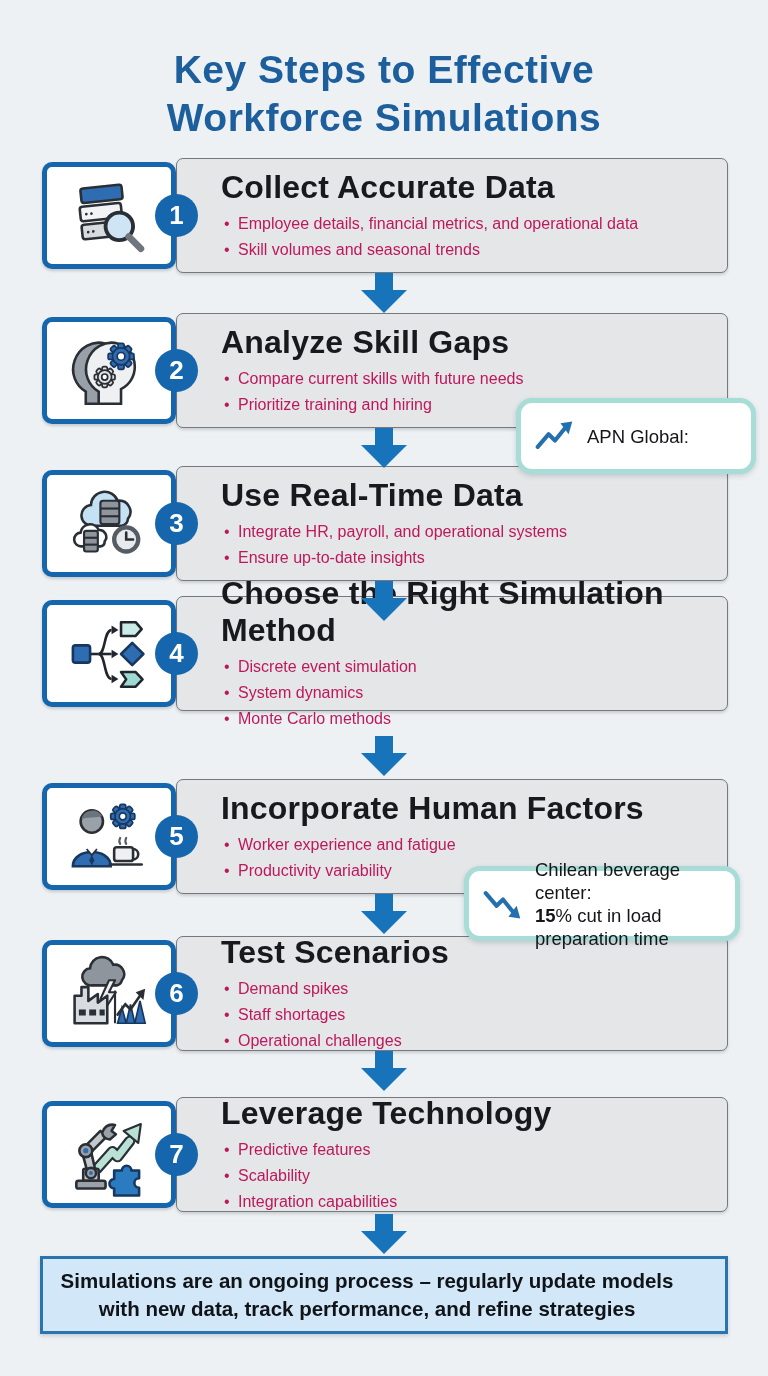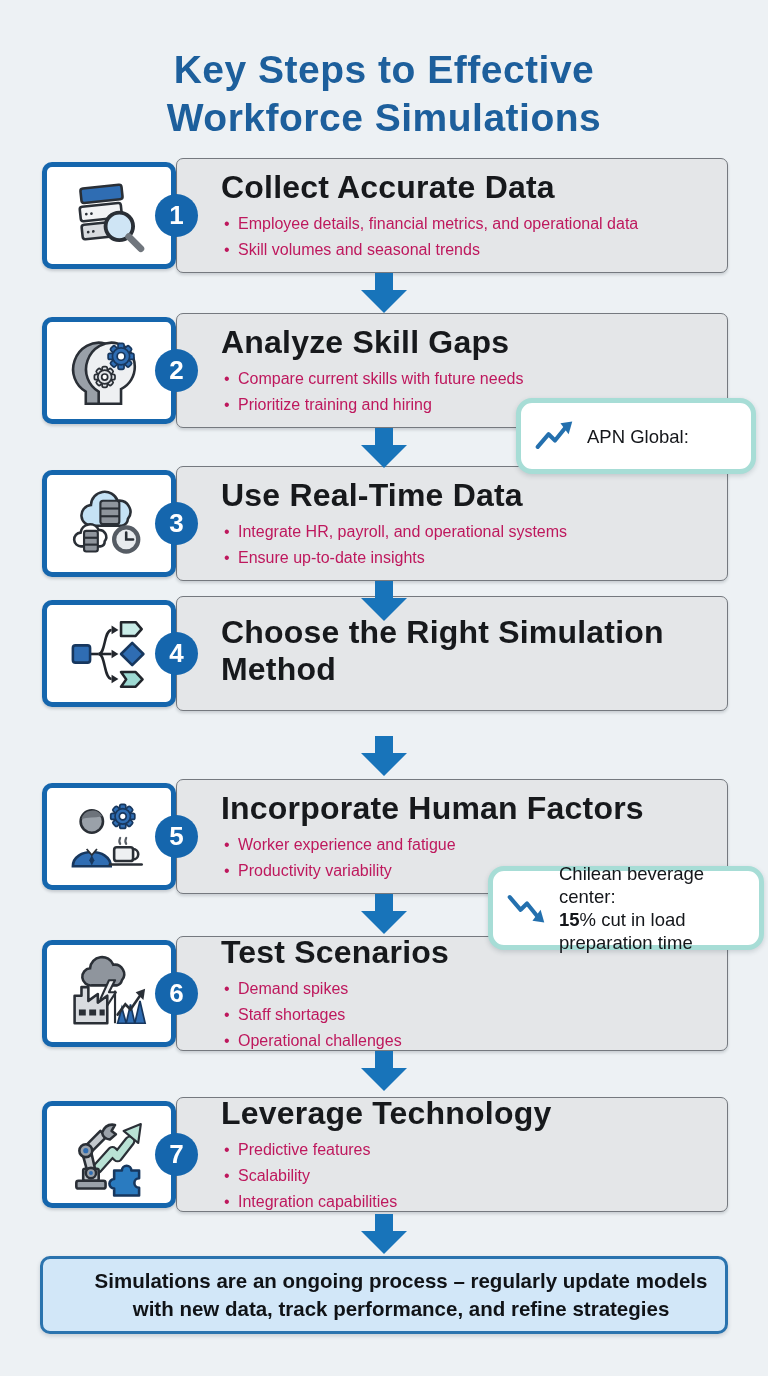--- a/index.html
+++ b/index.html
@@ -37,29 +37,29 @@
     display:flex;align-items:center;justify-content:center;z-index:3;
   }
   .arrow{position:absolute;left:361px;width:46px;height:40px;z-index:1;}
   
   .callout{
     position:absolute;background:#fff;border:5px solid #a7ddd6;border-radius:16px;
     box-sizing:border-box;display:flex;align-items:center;gap:12px;padding:8px 14px;
     z-index:6;box-shadow:0 2px 5px rgba(40,60,70,.18);
   }
   #callout-1{left:516px;top:398px;width:240px;height:76px;}
-  #callout-2{left:488px;top:866px;width:276px;height:84px;}
+  #callout-2{left:464px;top:866px;width:276px;height:75px;}
   .callout svg{width:40px;height:34px;flex:none;}
   .callout-text{font-size:18.5px;line-height:23px;color:#14161a;}
   .callout-text b{font-weight:700;}
   
   .footer{
     position:absolute;left:40px;top:1256px;width:688px;height:78px;box-sizing:border-box;
-    background:#d2e7f8;border:3px solid #2a73ae;border-radius:10px;
-    display:flex;align-items:center;justify-content:flex-end;
+    background:#d2e7f8;border:3px solid #2a73ae;border-radius:0;
+    display:flex;align-items:center;justify-content:flex-start;
     box-shadow:0 2px 4px rgba(40,60,80,.2);
   }
   .footer p{margin:0;text-align:center;font-size:20.5px;font-weight:700;color:#101317;line-height:1.35;max-width:648px;}
 </style>
 </head>
 <body>
 
 <div id="canvas">
 
   <h1 class="title"><span>Key Steps to Effective</span><br><span>Workforce Simulations</span></h1>
@@ -167,20 +167,25 @@
     </div>
     <div class="badge">3</div>
   </section>
   <svg class="arrow" style="top:581px" viewBox="0 0 46 40">
       <path d="M14 0 H32 V17 H46 L23 40 L0 17 H14 Z" fill="#1874ba"></path>
     </svg>
 
   <section class="step" style="top:596px">
     <div class="content-box">
       <h2 class="step-title">Choose the Right Simulation Method</h2>
+      <div class="bullets">
+          <div class="bullet">Discrete event simulation</div>
+          <div class="bullet">System dynamics</div>
+          <div class="bullet">Monte Carlo methods</div>
+        </div>
     </div>
     <div class="icon-box">
       <svg viewBox="0 0 100 100">
         <g fill="none" stroke="#22262c" stroke-width="3">
           <path d="M28,50 H38"></path>
           <path d="M38,50 C46,50 44,22 53,22"></path>
           <path d="M38,50 H53"></path>
           <path d="M38,50 C46,50 44,79 53,79"></path>
         </g>
         <polygon points="53,17 61,22 53,27" fill="#22262c"></polygon>

